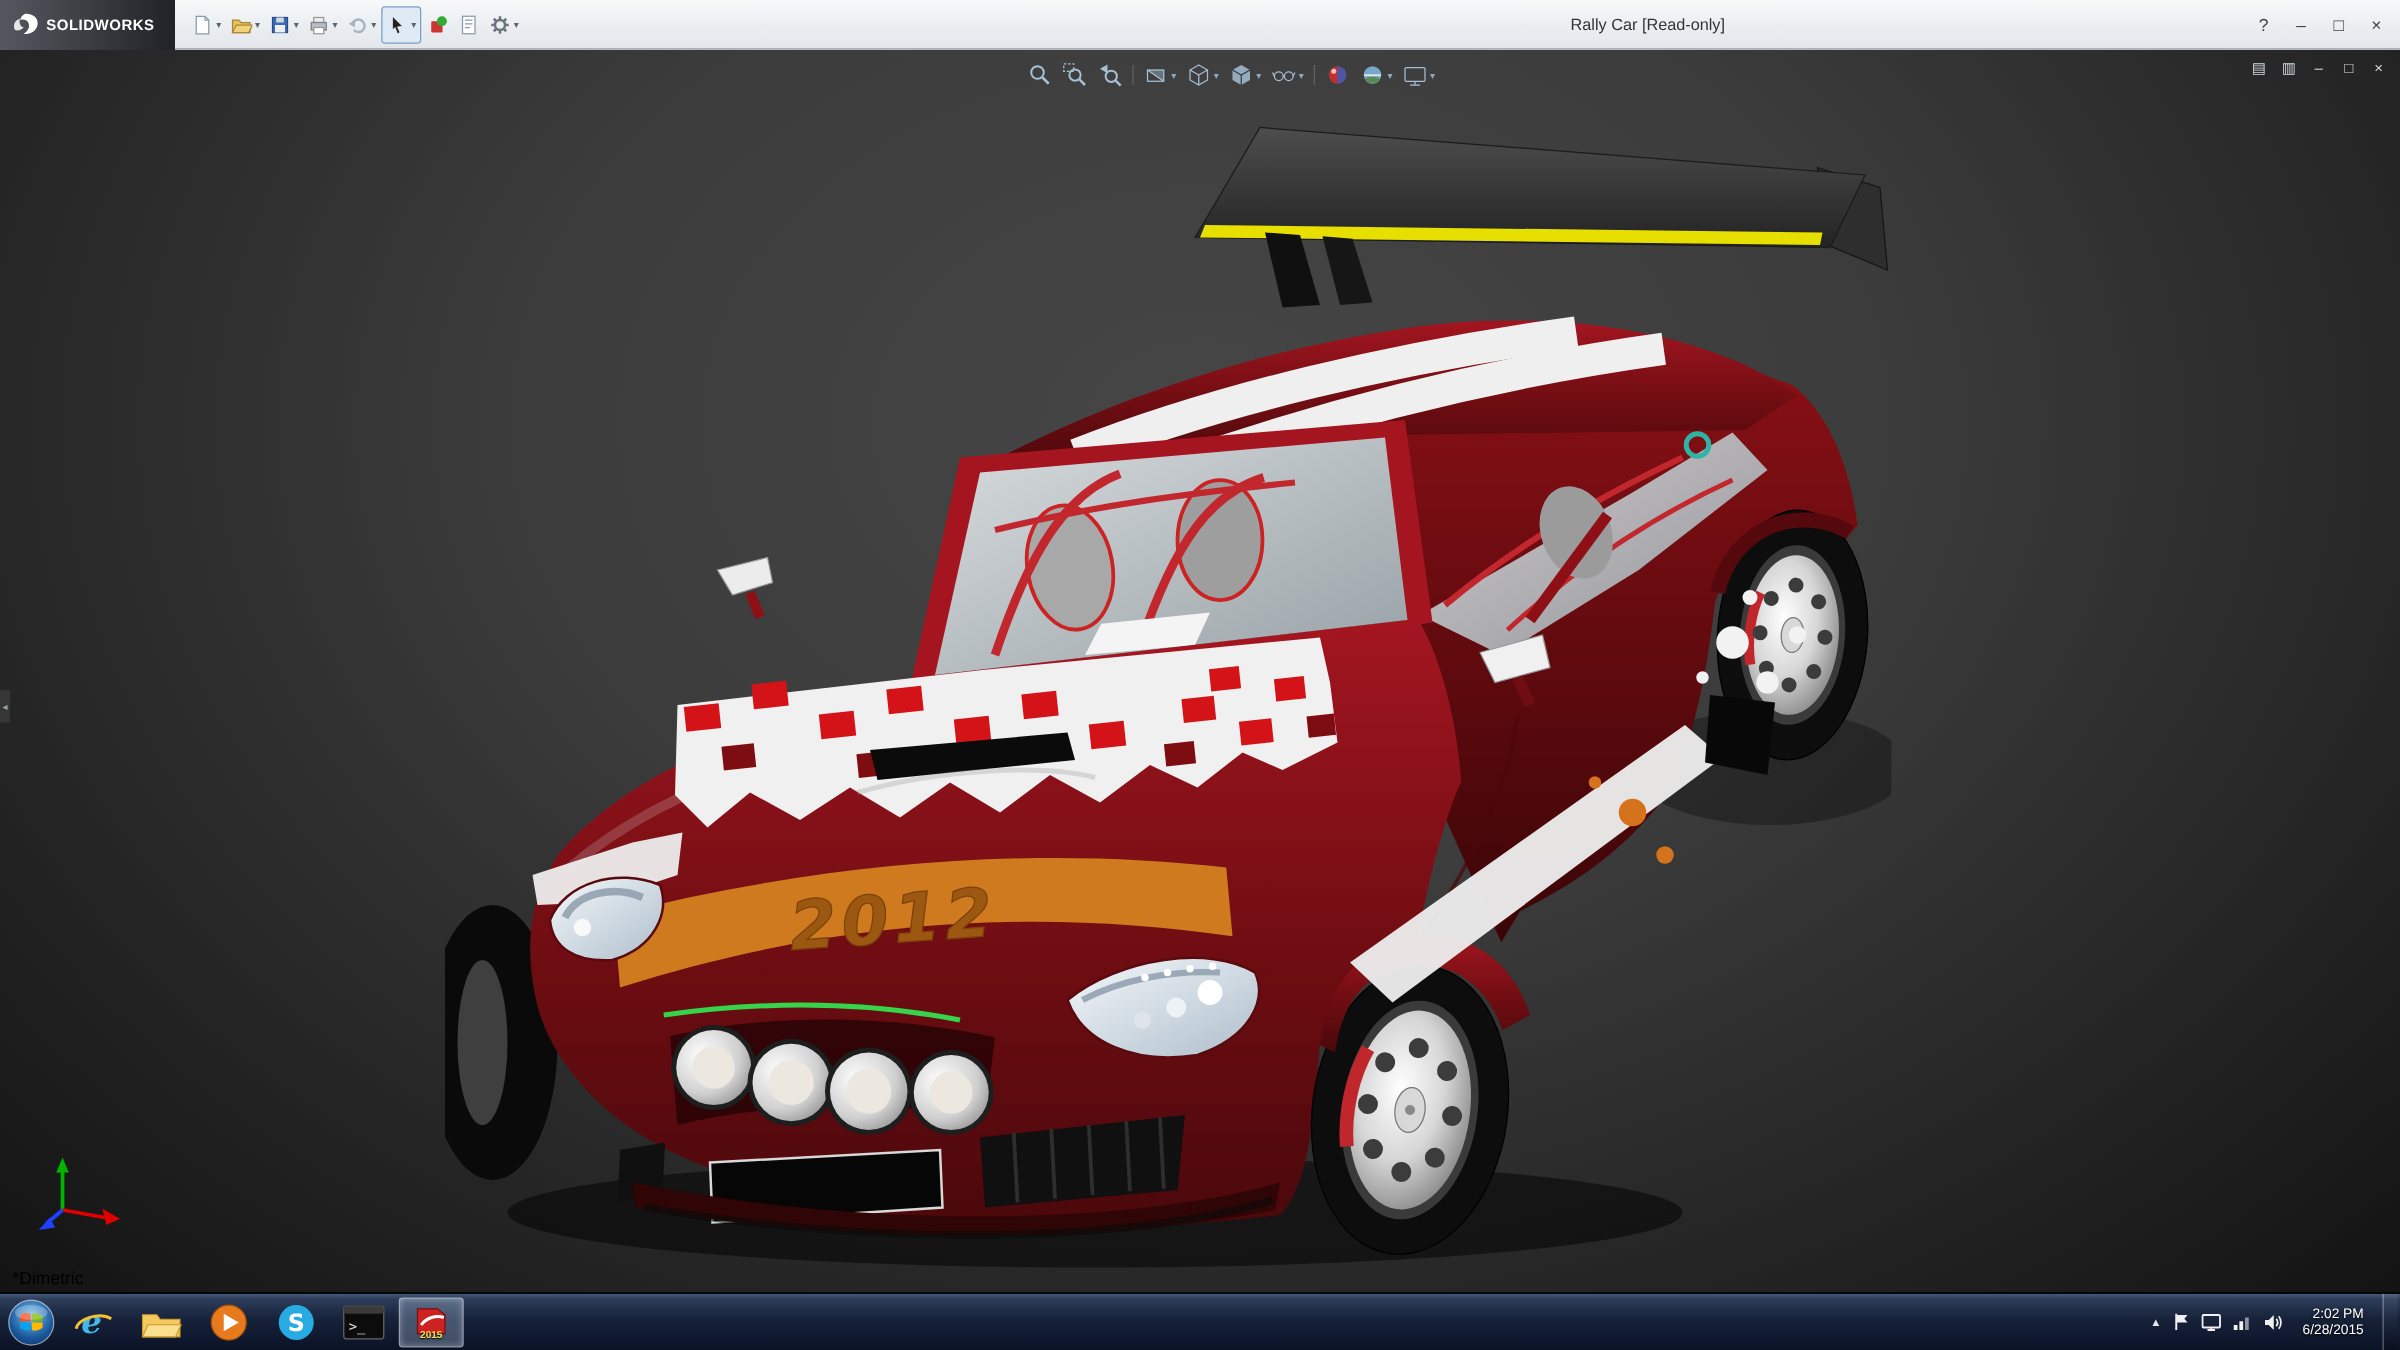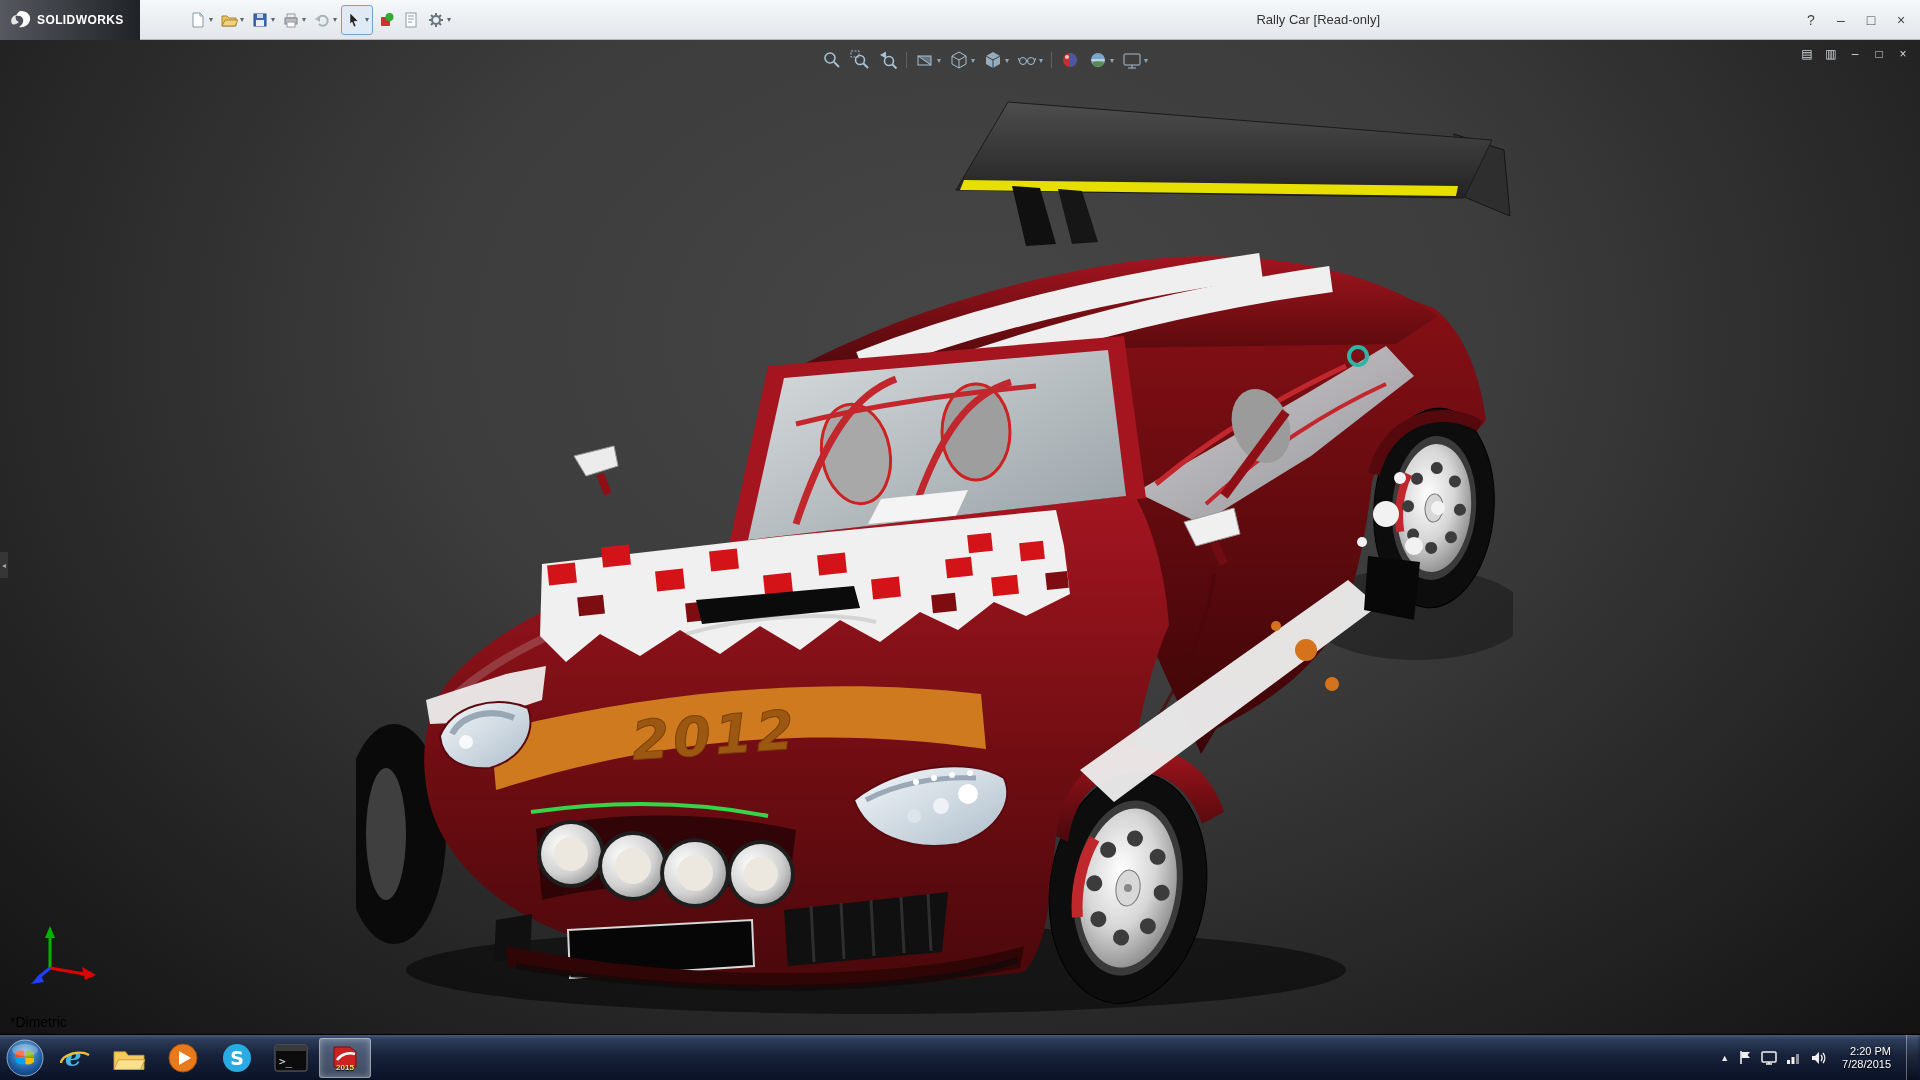--- a/index.html
+++ b/index.html
@@ -2,21 +2,21 @@
 <html><head>
 <meta charset="utf-8">
 <style>
   * { box-sizing: border-box; margin: 0; padding: 0; }
   html,body { width:1920px; height:1080px; overflow:hidden; background:#000;
     font-family:"Liberation Sans", sans-serif; }
 
   
   .titlebar { position:absolute; top:0; left:0; width:1920px; height:40px;
     background:linear-gradient(#f6f8fa,#e2e6ea); border-bottom:1px solid #b4b9bf;
-    display:flex; align-items:center; z-index:30;gap:36px; }
+    display:flex; align-items:center; z-index:30; }
   .brand { height:40px; width:140px; background:linear-gradient(90deg,#55595f,#1f2226);
     display:flex; align-items:center; gap:5px; padding-left:8px; color:#fff; flex:0 0 auto; }
   .brand span { font-size:12px; font-weight:bold; letter-spacing:.4px; }
   .main-toolbar { display:flex; align-items:center; padding-left:10px; gap:1px; }
   .tb-group { display:flex; align-items:center; height:30px; padding:0 3px; border-radius:3px; }
   .tb-group.active-tool { border:1px solid #7aa0c4; background:#dfeaf4; }
   .tb-caret { font-size:8px; color:#5a6670; margin-left:2px; }
   .app-title { position:absolute; left:1040px; width:340px; text-align:right;
     font-size:13px; color:#333; }
   .win-controls { position:absolute; right:4px; top:0; height:40px; display:flex; align-items:center; }
@@ -542,18 +542,18 @@
     <svg width="16" height="14" viewBox="0 0 16 14">
       <rect x="1" y="9" width="3" height="4" fill="#f0f0f0"></rect>
       <rect x="5.5" y="6" width="3" height="7" fill="#f0f0f0"></rect>
       <rect x="10" y="3" width="3" height="10" fill="#f0f0f0" opacity=".55"></rect>
     </svg>
     <svg width="16" height="14" viewBox="0 0 16 14">
       <path d="M1 5 h3 l4 -4 v12 l-4 -4 h-3 z" fill="#f0f0f0"></path>
       <path d="M10 4 a5 5 0 0 1 0 6 M12 2 a8 8 0 0 1 0 10" stroke="#f0f0f0" stroke-width="1.4" fill="none"></path>
     </svg>
     <div class="clock">
-      <div>2:20 PM</div>
-      <div>7/28/2015</div>
+      <div>2:02 PM</div>
+      <div>6/28/2015</div>
     </div>
     <div class="show-desktop"></div>
   </div>
 </div>
 
 </body></html>

